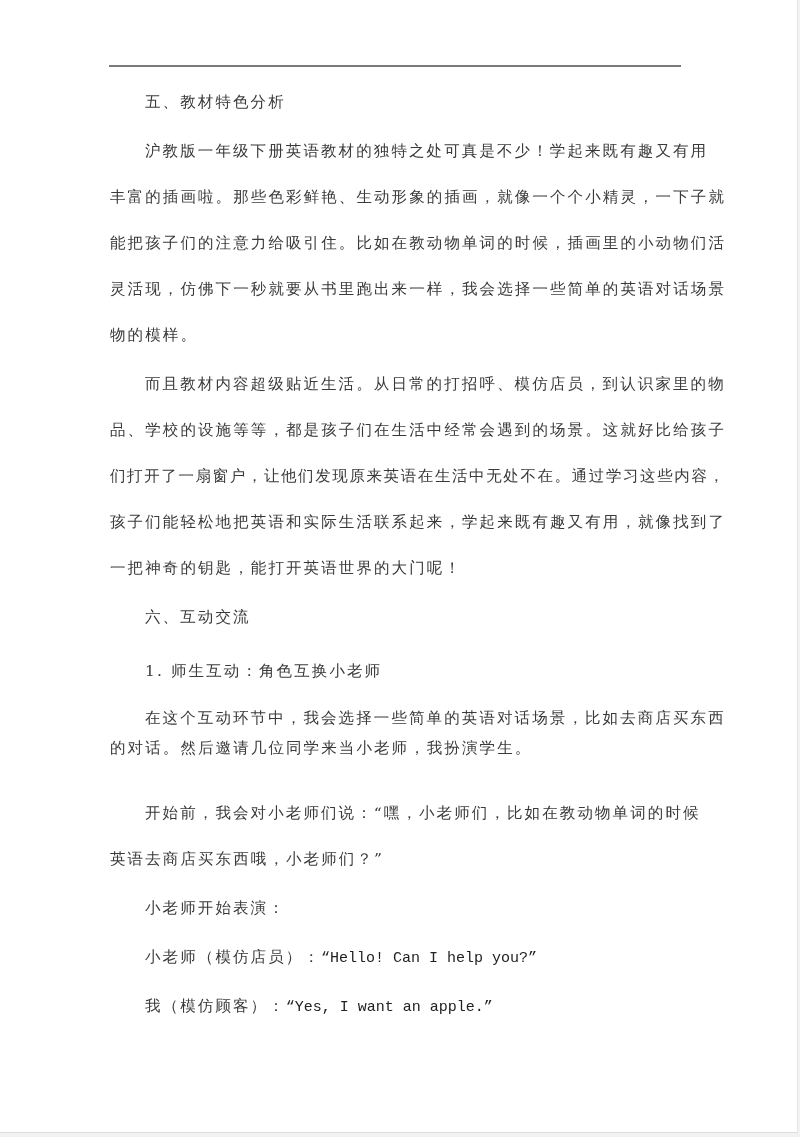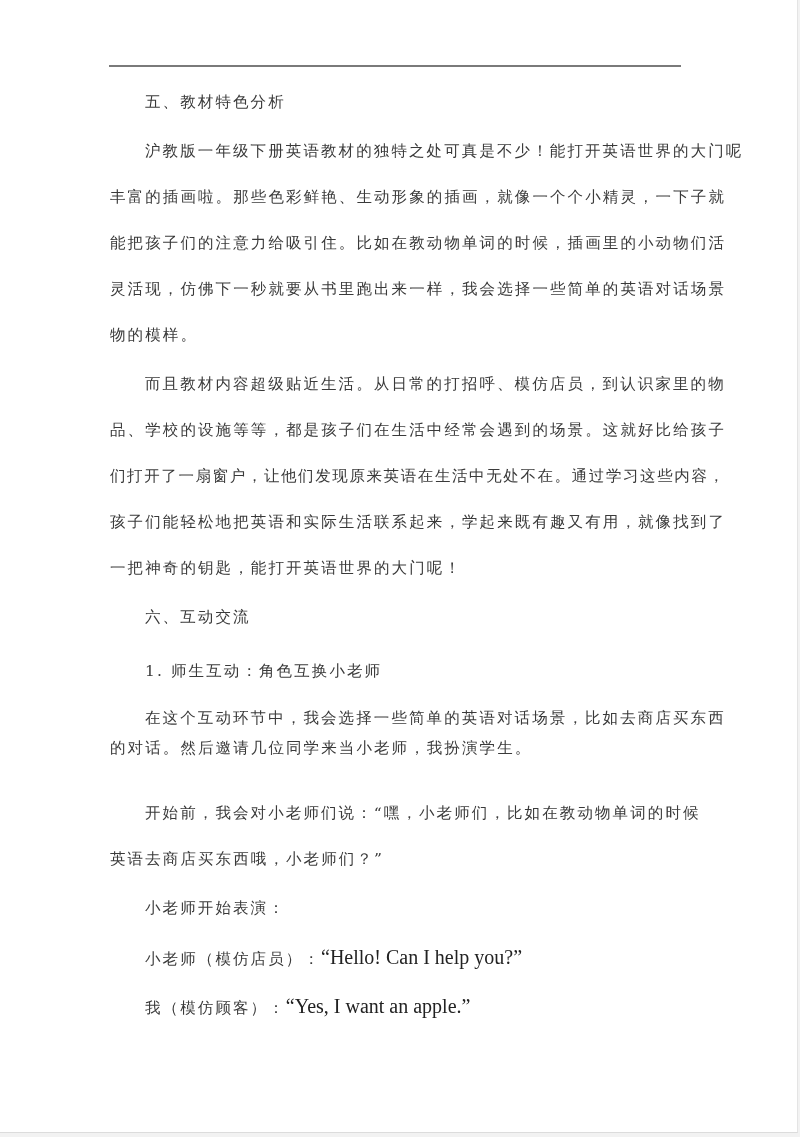--- a/index.html
+++ b/index.html
@@ -24,38 +24,38 @@
   .content {
     position: absolute; left: 110px; top: 86px; width: 572px;
     color: #3a3a3a;
     font-size: 15.5px;
   }
   .line {
     position: absolute; left: 0; white-space: nowrap;
     letter-spacing: 2.1px;
     line-height: 20px;
   }
-  .en { font-family: Liberation Serif, serif; letter-spacing: 0; color: #222; font-size: 20px; }
+  .en { font-family: Liberation Mono, monospace; letter-spacing: 0; color: #222; font-size: 15px; }
   .watermark {
     position: absolute; left: 372px; top: 990px;
     font-family: "DejaVu Sans", "Liberation Sans", sans-serif;
     font-weight: bold; font-size: 76px; color: #e8e8e8;
     letter-spacing: 1px;
   }
 </style>
 </head>
 <body>
 
 <div class="page">
   <div class="header-rule"></div>
 
   <div class="content">
     <div class="line" style="top:6px;left:35px">五、教材特色分析</div>
 
-    <div class="line" style="top:55px;left:35px">沪教版一年级下册英语教材的独特之处可真是不少！能打开英语世界的大门呢</div>
+    <div class="line" style="top:55px;left:35px">沪教版一年级下册英语教材的独特之处可真是不少！学起来既有趣又有用</div>
     <div class="line" style="top:101px">丰富的插画啦。那些色彩鲜艳、生动形象的插画，就像一个个小精灵，一下子就</div>
     <div class="line" style="top:147px">能把孩子们的注意力给吸引住。比如在教动物单词的时候，插画里的小动物们活</div>
     <div class="line" style="top:193px">灵活现，仿佛下一秒就要从书里跑出来一样，我会选择一些简单的英语对话场景</div>
     <div class="line" style="top:239px">物的模样。</div>
 
     <div class="line" style="top:288px;left:35px">而且教材内容超级贴近生活。从日常的打招呼、模仿店员，到认识家里的物</div>
     <div class="line" style="top:334px">品、学校的设施等等，都是孩子们在生活中经常会遇到的场景。这就好比给孩子</div>
     <div class="line" style="top:380px;letter-spacing:1.6px">们打开了一扇窗户，让他们发现原来英语在生活中无处不在。通过学习这些内容，</div>
     <div class="line" style="top:426px">孩子们能轻松地把英语和实际生活联系起来，学起来既有趣又有用，就像找到了</div>
     <div class="line" style="top:472px">一把神奇的钥匙，能打开英语世界的大门呢！</div>

